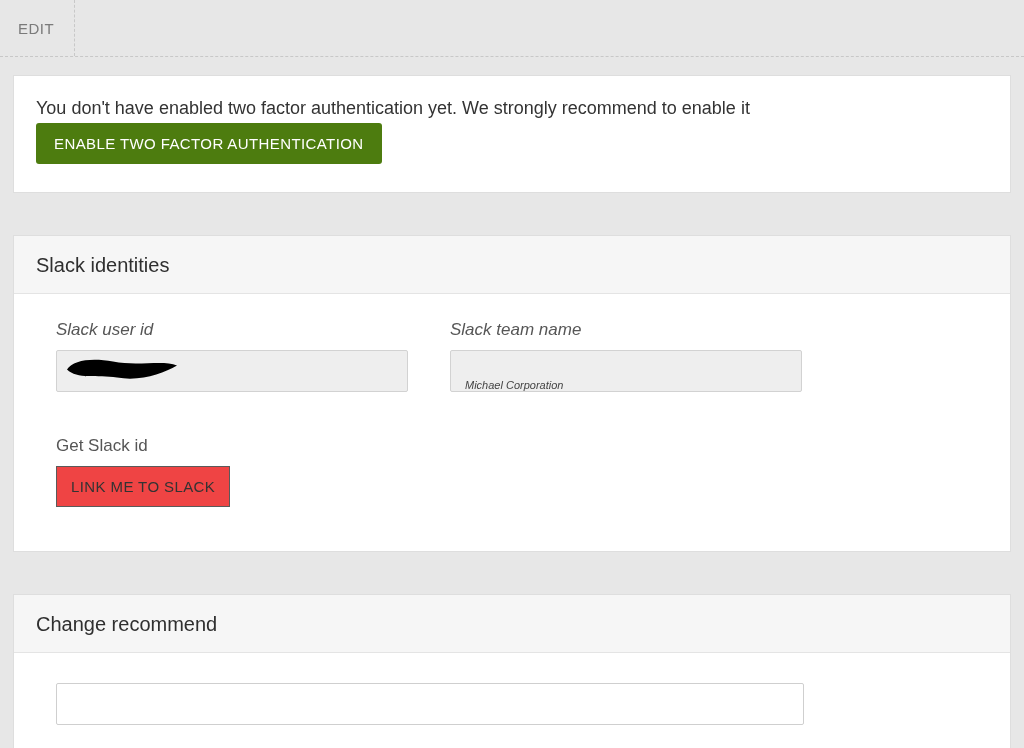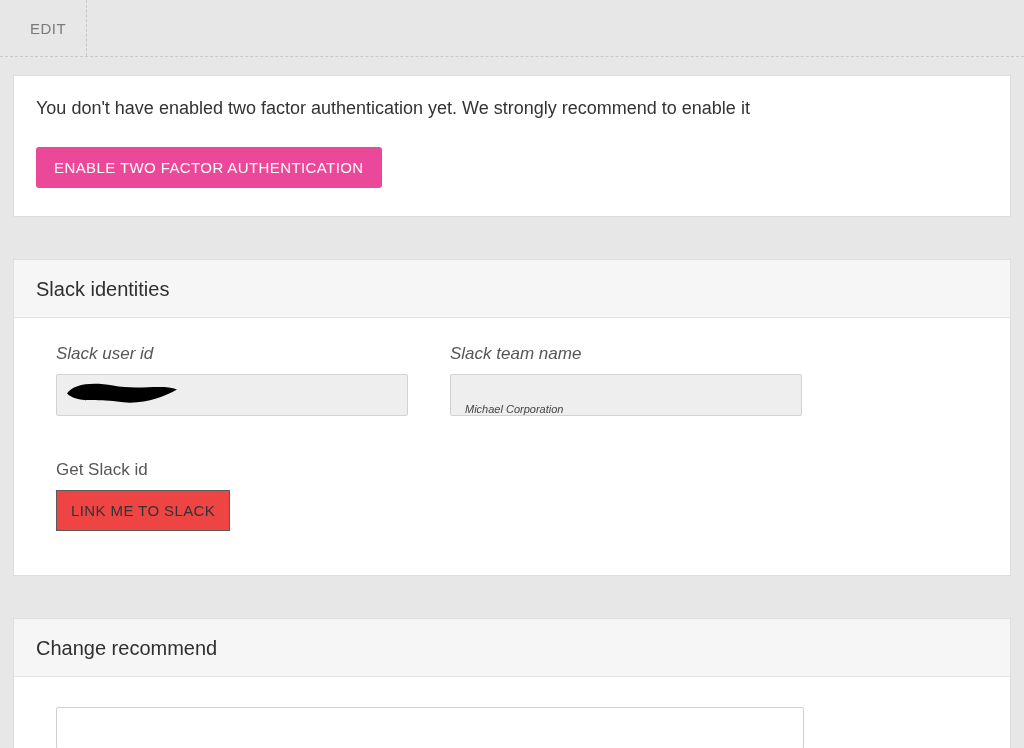--- a/index.html
+++ b/index.html
@@ -14,21 +14,21 @@
   }
 
   
   .tab-strip {
     height: 57px;
     position: relative;
     border-bottom: 1px dashed #c8c8c8;
   }
   .tab {
     position: absolute;
-    left: 12px;
+    left: 0;
     top: 0;
     height: 56px;
     padding: 0 20px 0 18px;
     display: flex;
     align-items: center;
     font-size: 15px;
     letter-spacing: 0.5px;
     color: #7a7a7a;
     border-right: 1px dashed #c8c8c8;
     background: #e7e7e7;
@@ -54,26 +54,26 @@
   }
   .panel-body {
     padding: 22px 22px 28px 22px;
   }
   .panel-body.slack { padding: 26px 42px 44px 42px; }
   .panel-body.pwd   { padding: 30px 42px 6px 42px; }
 
   .notice-text {
     font-size: 18px;
     color: #333;
-    margin-bottom: 28px;
+    margin-bottom: 4px;
   }
 
   .btn-primary {
     display: inline-block;
-    background: #ec4899;
+    background: #4d7c0f;
     color: #ffffff;
     border: none;
     border-radius: 3px;
     font-size: 15px;
     letter-spacing: 0.4px;
     padding: 12px 18px;
     cursor: pointer;
   }
 
   .btn-outline {

